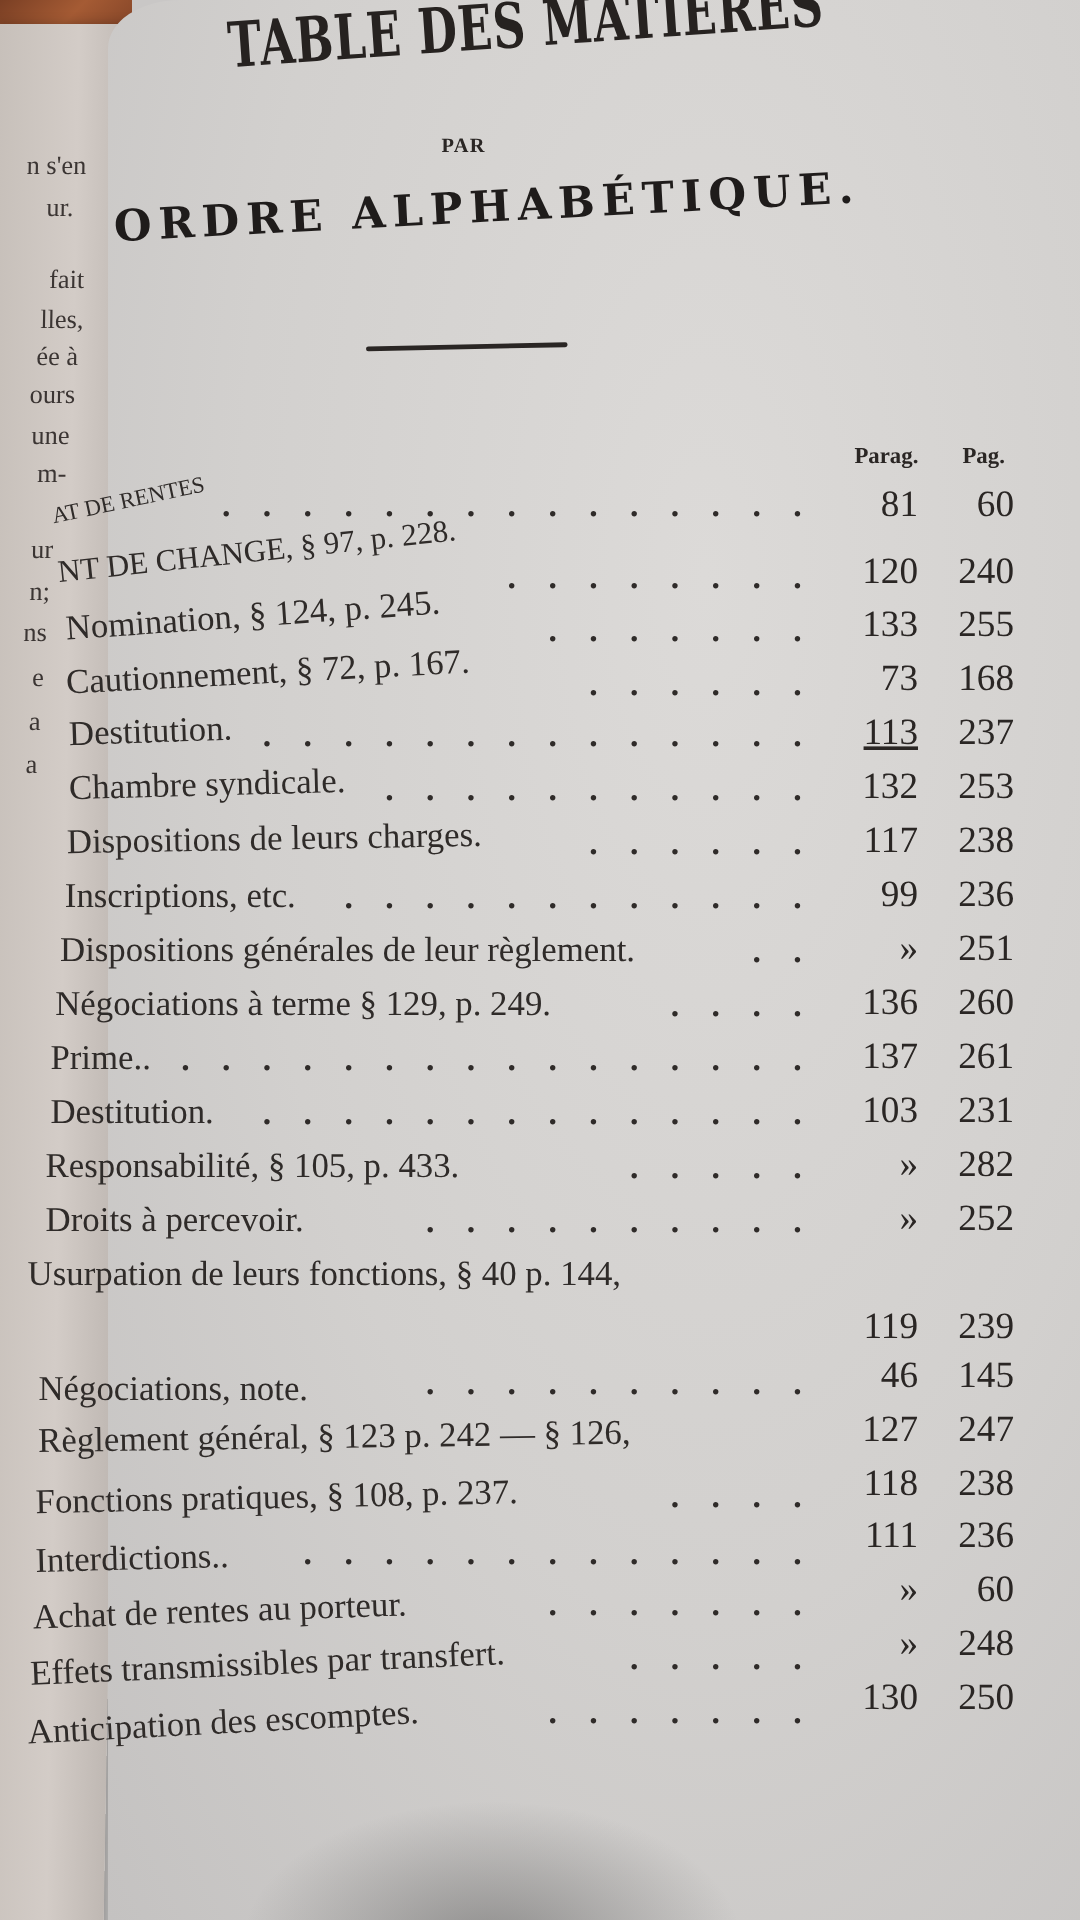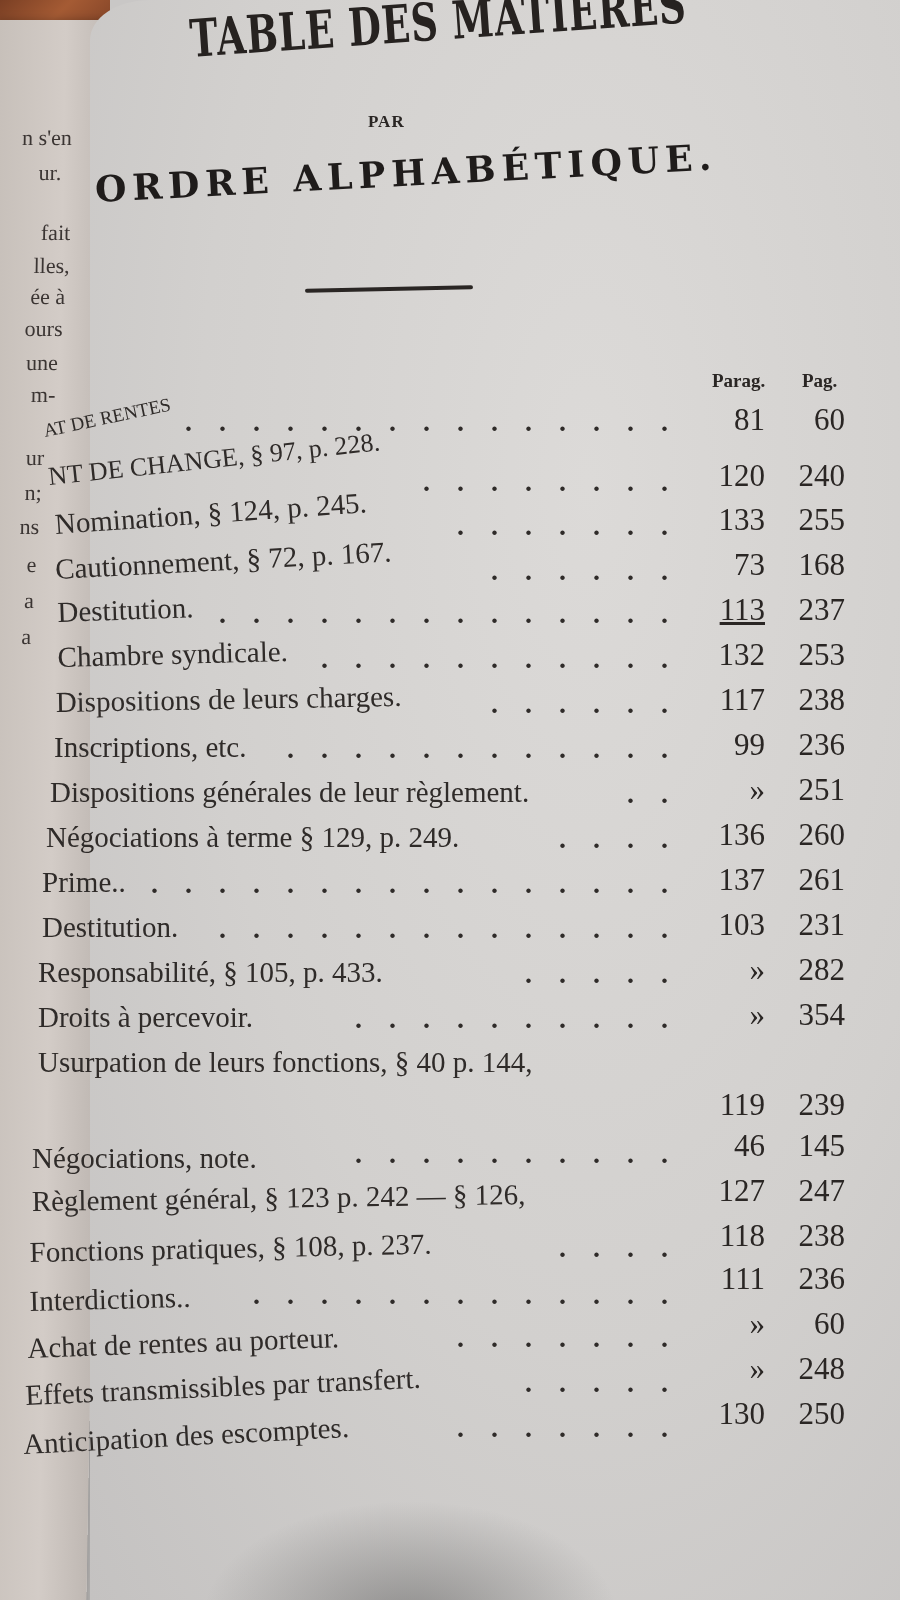--- a/index.html
+++ b/index.html
@@ -178,24 +178,24 @@
   <div class="entry" style="top:952px;">
     <span class="label" style="left:38px;top:4px;">Responsabilité, § 105, p. 433.</span>
     <span class="dots" style="top:6px;">. . . . .</span>
     <span class="parag" style="top:0;">»</span>
     <span class="page" style="top:0;">282</span>
   </div>
   <div class="entry" style="top:997px;">
     <span class="label" style="left:38px;top:4px;">Droits à percevoir.</span>
     <span class="dots" style="top:6px;">. . . . . . . . . .</span>
     <span class="parag" style="top:0;">»</span>
-    <span class="page" style="top:0;">354</span>
+    <span class="page" style="top:0;">252</span>
   </div>
   <div class="entry" style="top:1042px;">
-    <span class="label" style="left:38px;top:4px;">Usurpation de leurs fonctions, § 40 p. 144,</span>
+    <span class="label" style="left:23px;top:4px;">Usurpation de leurs fonctions, § 40 p. 144,</span>
   </div>
   <div class="entry" style="top:1087px;">
     <span class="parag" style="top:0;">119</span>
     <span class="page" style="top:0;">239</span>
   </div>
   <div class="entry" style="top:1132px;">
     <span class="label" style="left:32px;top:10px;">Négociations, note.</span>
     <span class="dots" style="top:6px;">. . . . . . . . . .</span>
     <span class="parag" style="top:-4px;">46</span>
     <span class="page" style="top:-4px;">145</span>

